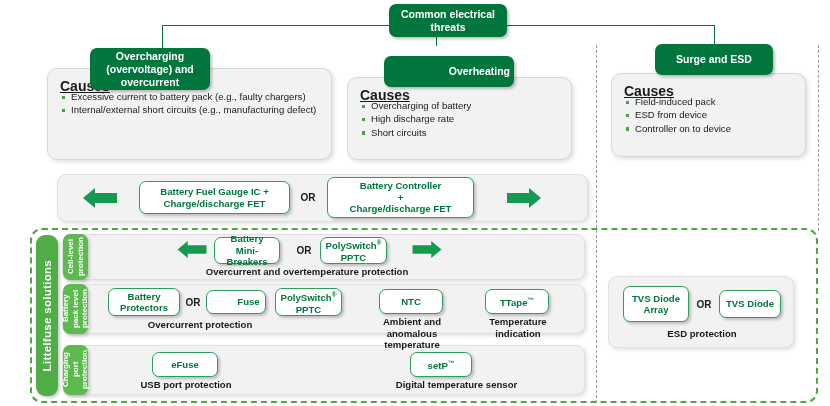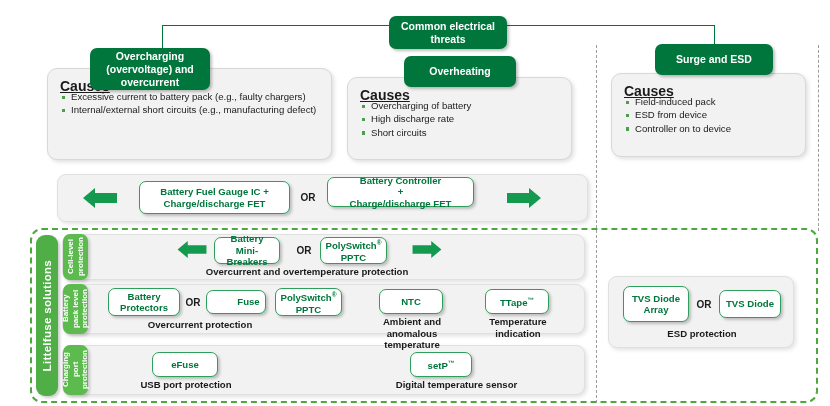--- a/index.html
+++ b/index.html
@@ -162,21 +162,21 @@
 <body>
 
 <div id="root">
 
   <div class="abs line vline" style="left:436px;top:36px;height:10px;"></div>
   <div class="abs line hline" style="left:162px;top:25px;width:553px;"></div>
   <div class="abs line vline" style="left:162px;top:25px;height:23px;"></div>
   <div class="abs line vline" style="left:436px;top:25px;height:11px;"></div>
   <div class="abs line vline" style="left:714px;top:25px;height:27px;"></div>
 
-  <div class="abs pill" style="left:389px;top:16px;width:118px;height:33px;">
+  <div class="abs pill" style="left:389px;top:4px;width:118px;height:33px;">
     <span>Common electrical threats</span>
   </div>
 
   <div class="vdash-grey" style="left:596px;top:45px;height:358px;"></div>
   <div class="vdash-grey" style="left:818px;top:45px;height:186px;"></div>
 
   <div class="abs panel" style="left:47px;top:68px;width:285px;height:92px;">
     <div class="causes-title">Causes</div>
     <ul class="causes">
       <li>Excessive current to battery pack (e.g., faulty chargers)</li>
@@ -188,21 +188,21 @@
   </div>
 
   <div class="abs panel" style="left:347px;top:77px;width:225px;height:83px;">
     <div class="causes-title">Causes</div>
     <ul class="causes">
       <li>Overcharging of battery</li>
       <li>High discharge rate</li>
       <li>Short circuits</li>
     </ul>
   </div>
-  <div class="abs pill" style="left:404px;top:56px;width:112px;height:31px;">
+  <div class="abs pill" style="left:384px;top:56px;width:130px;height:31px;justify-content:flex-end;">
     <span>Overheating</span>
   </div>
 
   <div class="abs panel" style="left:611px;top:73px;width:195px;height:84px;">
     <div class="causes-title">Causes</div>
     <ul class="causes">
       <li>Field-induced pack</li>
       <li>ESD from device</li>
       <li>Controller on to device</li>
     </ul>
@@ -219,21 +219,21 @@
 
   <div class="abs prod" style="left:139px;top:181px;width:151px;height:33px;flex-direction:column;">
     <div>Battery Fuel Gauge IC +</div>
     <div>Charge/discharge FET</div>
   </div>
 
   <div class="abs or" style="left:296px;top:181px;width:24px;height:33px;">
     <span>OR</span>
   </div>
 
-  <div class="abs prod" style="left:327px;top:177px;width:147px;height:30px;flex-direction:column;">
+  <div class="abs prod" style="left:327px;top:177px;width:147px;height:41px;flex-direction:column;">
     <div>Battery Controller</div>
     <div>+</div>
     <div>Charge/discharge FET</div>
   </div>
 
   <svg class="abs arrow" style="left:507px;top:188px;" width="34" height="20" viewBox="0 0 34 20">
     <polygon points="34,10 22,0 22,5 0,5 0,15 22,15 22,20" fill="#149A4F"></polygon>
   </svg>
 
   <div class="abs dashregion" style="left:30px;top:228px;width:788px;height:175px;"></div>

